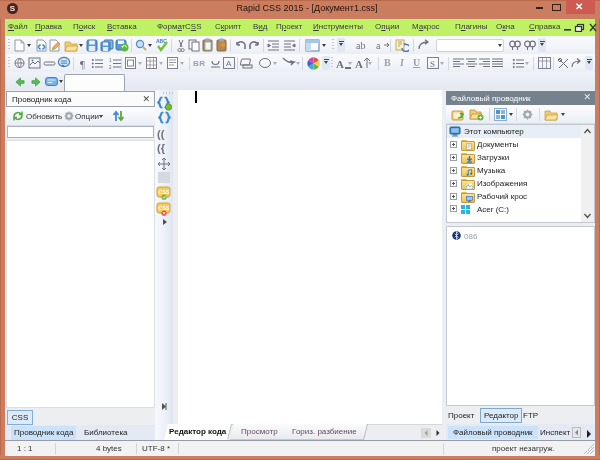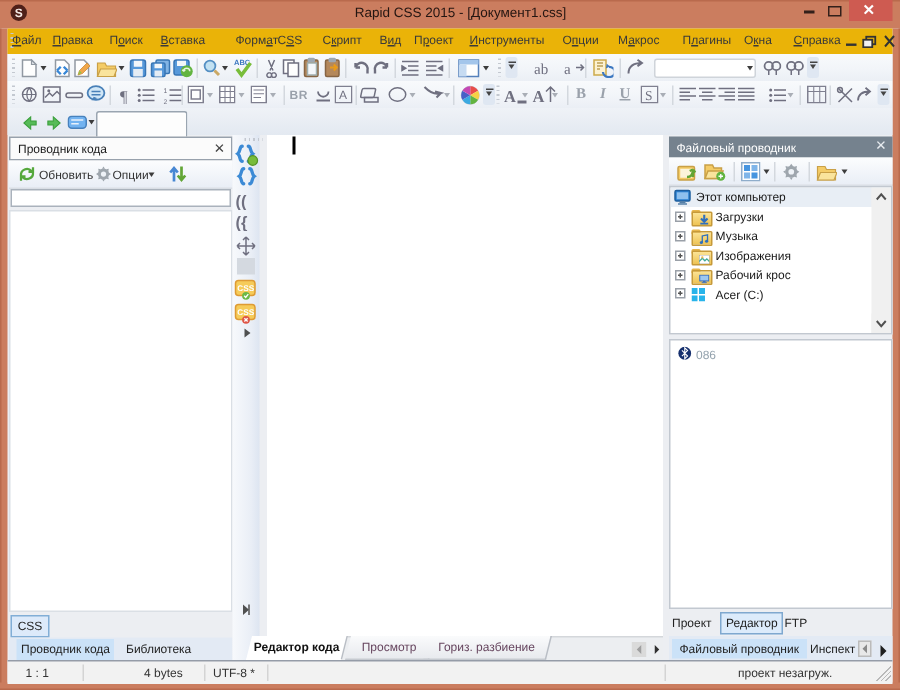--- a/index.html
+++ b/index.html
@@ -12,21 +12,21 @@
 #borL { left:0; top:19px; width:5px; height:437px; background:#cb7d5f; border-left:1px solid #b96a4d; }
 #borR { left:595px; top:19px; width:5px; height:437px; background:#cb7d5f; border-right:1px solid #b96a4d; }
 #borB { left:0px; top:455px; width:600px; height:5px; background:#cb7d5f; border-bottom:1px solid #b96a4d; }
 #title-text { left:107px; top:3px; width:400px; text-align:center; font-size:9px; color:#231511; }
 #appicon { left:7px; top:3px; width:11px; height:11px; border-radius:50%; background:#4e2019; color:#f3e8e4; font-size:8px; font-weight:bold; text-align:center; line-height:11px; }
 #btn-min { left:536px; top:7px; width:7px; height:2px; background:#33201a; }
 #btn-max { left:552px; top:4px; width:9px; height:7px; border:1.5px solid #33201a; }
 #btn-close { left:566px; top:0; width:29px; height:14px; background:#ce5b51; }
 #btn-close-x { left:575px; top:1px; color:#fff; font-size:10px; font-weight:bold; }
 
-#menubar { left:5px; top:19px; width:590px; height:17px; background:#eab308; }
+#menubar { left:5px; top:19px; width:590px; height:17px; background:#bef264; }
 .mi { position:absolute; top:2.5px; font-size:8px; color:#3a3a3a; white-space:nowrap; }
 .mi u { text-decoration-thickness:0.5px; text-underline-offset:1px; }
 #mdi { position:absolute; left:558px; top:3px; width:36px; height:10px; }
 
 .tbar { background:linear-gradient(#f8fafc 0%, #f2f5f9 55%, #ebeff5 100%); }
 #tb1 { left:5px; top:36px; width:590px; height:18px; }
 #tb2 { left:5px; top:54px; width:590px; height:18px; }
 #tabstrip { left:5px; top:72px; width:590px; height:18px; background:linear-gradient(#eff2f7,#e3e9f1); }
 .grip { position:absolute; width:2px; height:12px; background:repeating-linear-gradient(#c3c8d0 0 1px, transparent 1px 3px); }
 .sep { position:absolute; width:1px; height:13px; background:#d3d8de; }
@@ -524,20 +524,29 @@
         <rect x="1" y="1" width="10" height="7" rx="1" fill="#2f83d3" stroke="#1d5e9e"></rect>
         <rect x="2.2" y="2.2" width="7.6" height="4.6" fill="#8ec0ee"></rect>
         <rect x="4" y="8" width="4" height="1.5" fill="#5580a8"></rect>
         <rect x="3" y="9.5" width="6" height="1" fill="#5580a8"></rect>
       </svg>
       <span class="lbl" style="left:17px;">Этот компьютер</span>
     </div>
   <div class="trow">
       <span class="plus"></span>
       <span class="fold" style="left:14px; top:2px;"></span>
+      <svg style="left:19px; top:5px;" width="6" height="7" viewBox="0 0 7 8">
+        <rect width="5" height="7" x="1" y="0.5" fill="#f8f8f8" stroke="#888" stroke-width="0.5"></rect>
+        <path d="M2 2 h3 M2 3.5 h3 M2 5 h2" stroke="#999" stroke-width="0.6"></path>
+      </svg>
+      <span class="lbl">Документы</span>
+    </div>
+  <div class="trow">
+      <span class="plus"></span>
+      <span class="fold" style="left:14px; top:2px;"></span>
       <svg style="left:19px; top:5px;" width="7" height="7" viewBox="0 0 8 8">
         <path d="M4 0 v5 M1.5 3 L4 5.5 6.5 3" stroke="#2f6fbd" stroke-width="1.6" fill="none"></path>
         <path d="M1 7 h6" stroke="#2f6fbd" stroke-width="1.4"></path>
       </svg>
       <span class="lbl">Загрузки</span>
     </div>
   <div class="trow">
       <span class="plus"></span>
       <span class="fold" style="left:14px; top:2px;"></span>
       <svg style="left:19px; top:5px;" width="7" height="7" viewBox="0 0 8 8">

